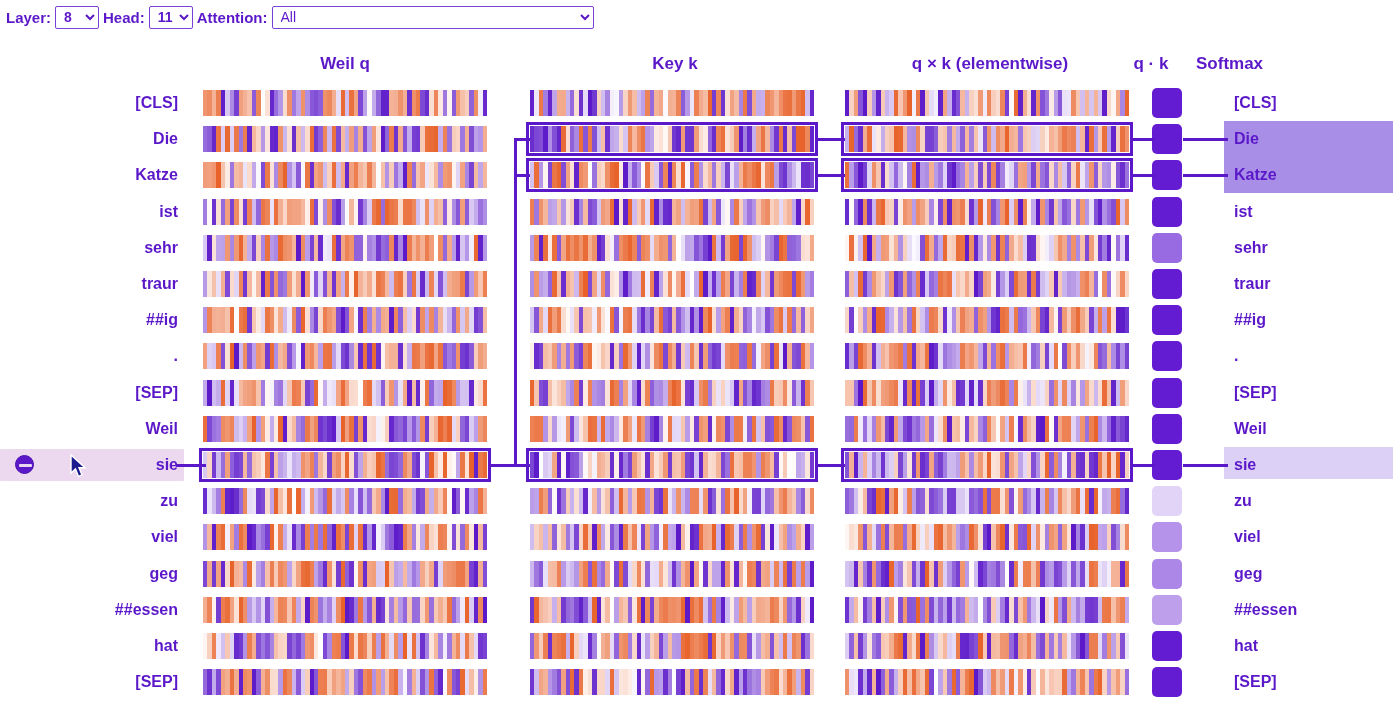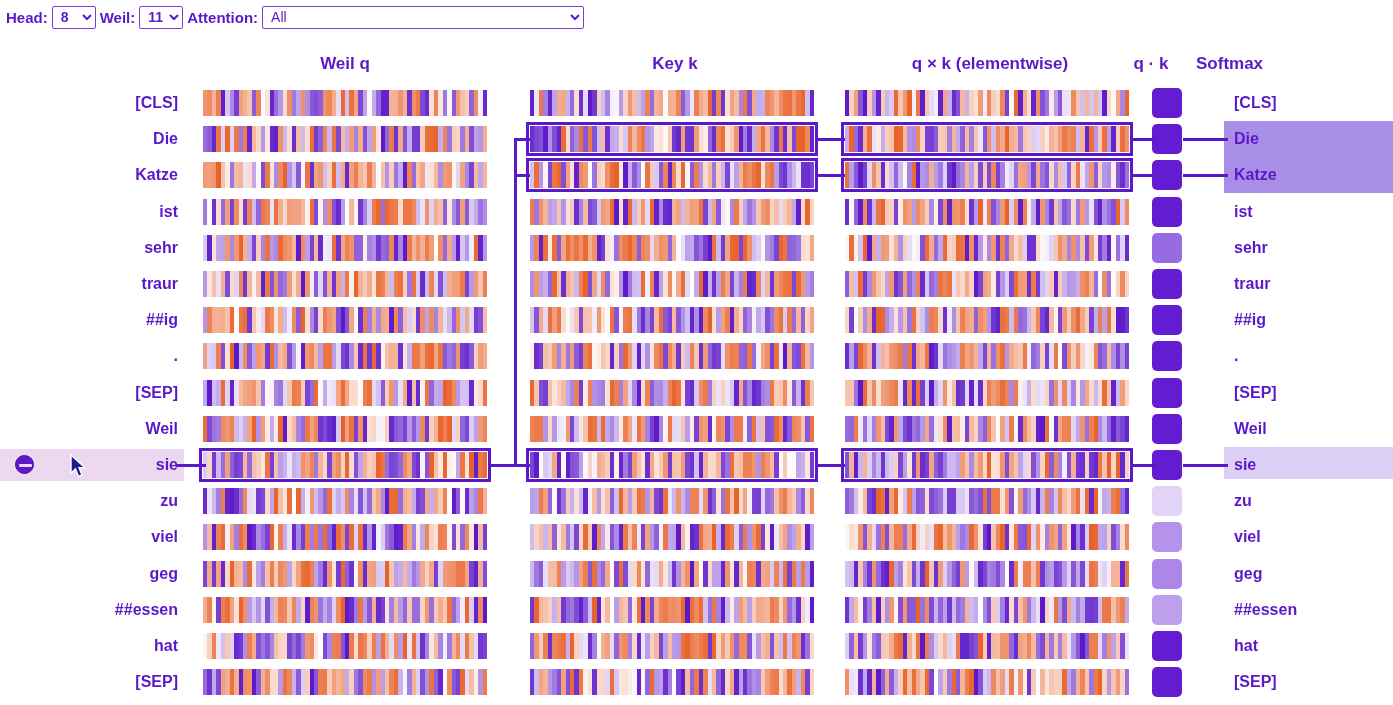--- a/index.html
+++ b/index.html
@@ -129,23 +129,23 @@
     width: 13px; height: 3px;
     background: #e9d7f0;
     border-radius: 1px;
   }
   #cursor { position: absolute; width: 18px; height: 25px; }
 </style>
 </head>
 <body>
 
 <div id="toolbar">
+  <span class="tb-label">Layer:</span>
+  <select id="layer-select"><option value="0">0</option><option value="1">1</option><option value="2">2</option><option value="3">3</option><option value="4">4</option><option value="5">5</option><option value="6">6</option><option value="7">7</option><option value="8" selected="">8</option><option value="9">9</option><option value="10">10</option><option value="11">11</option></select>
   <span class="tb-label">Head:</span>
-  <select id="layer-select"><option value="0">0</option><option value="1">1</option><option value="2">2</option><option value="3">3</option><option value="4">4</option><option value="5">5</option><option value="6">6</option><option value="7">7</option><option value="8" selected="">8</option><option value="9">9</option><option value="10">10</option><option value="11">11</option></select>
-  <span class="tb-label">Weil:</span>
   <select id="head-select"><option value="0">0</option><option value="1">1</option><option value="2">2</option><option value="3">3</option><option value="4">4</option><option value="5">5</option><option value="6">6</option><option value="7">7</option><option value="8">8</option><option value="9">9</option><option value="10">10</option><option value="11" selected="">11</option></select>
   <span class="tb-label">Attention:</span>
   <select class="wide" id="attention-select"><option value="All">All</option><option value="Sentence A -&gt; Sentence A">Sentence A -&gt; Sentence A</option><option value="Sentence A -&gt; Sentence B">Sentence A -&gt; Sentence B</option><option value="Sentence B -&gt; Sentence A">Sentence B -&gt; Sentence A</option><option value="Sentence B -&gt; Sentence B">Sentence B -&gt; Sentence B</option></select>
 </div>
 
 <div class="col-head" style="left:200px;width:290px;">Weil q</div>
 <div class="col-head" style="left:530px;width:290px;">Key k</div>
 <div class="col-head" style="left:845px;width:290px;">q × k (elementwise)</div>
 <div class="col-head" style="left:1122px;width:58px;">q · k</div>
 <div class="col-head" style="left:1196px;width:160px;text-align:left;">Softmax</div>

